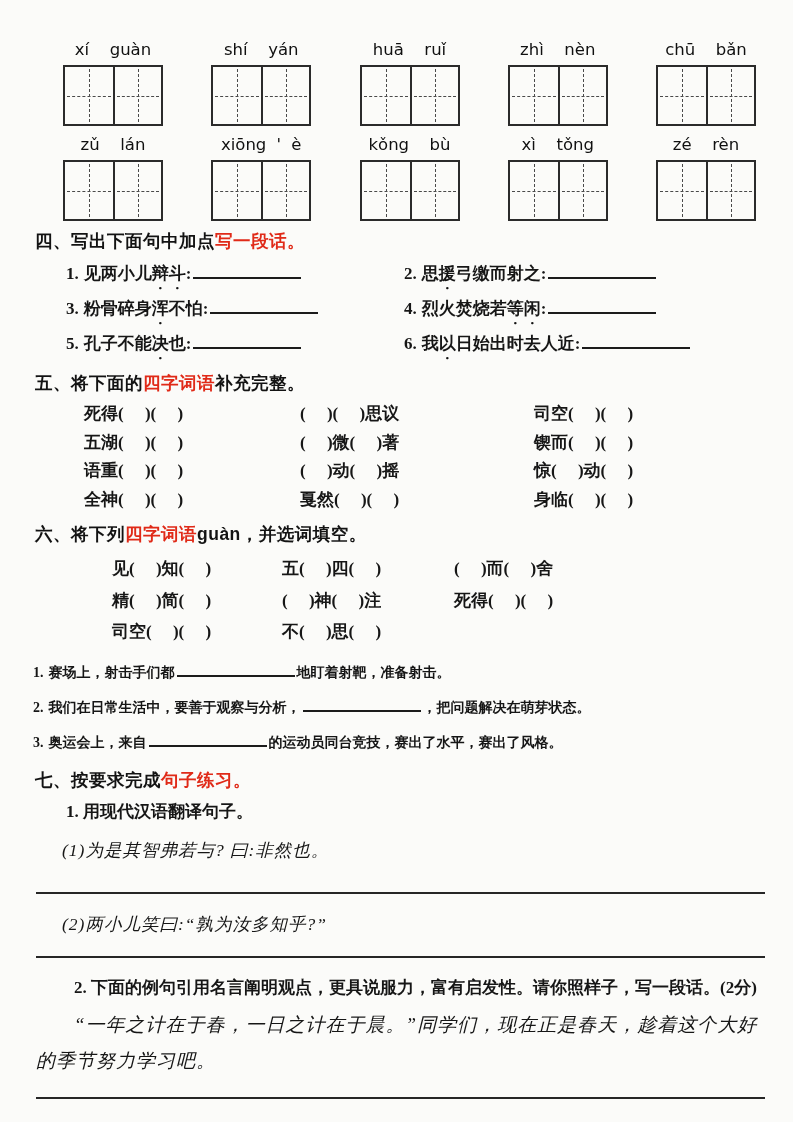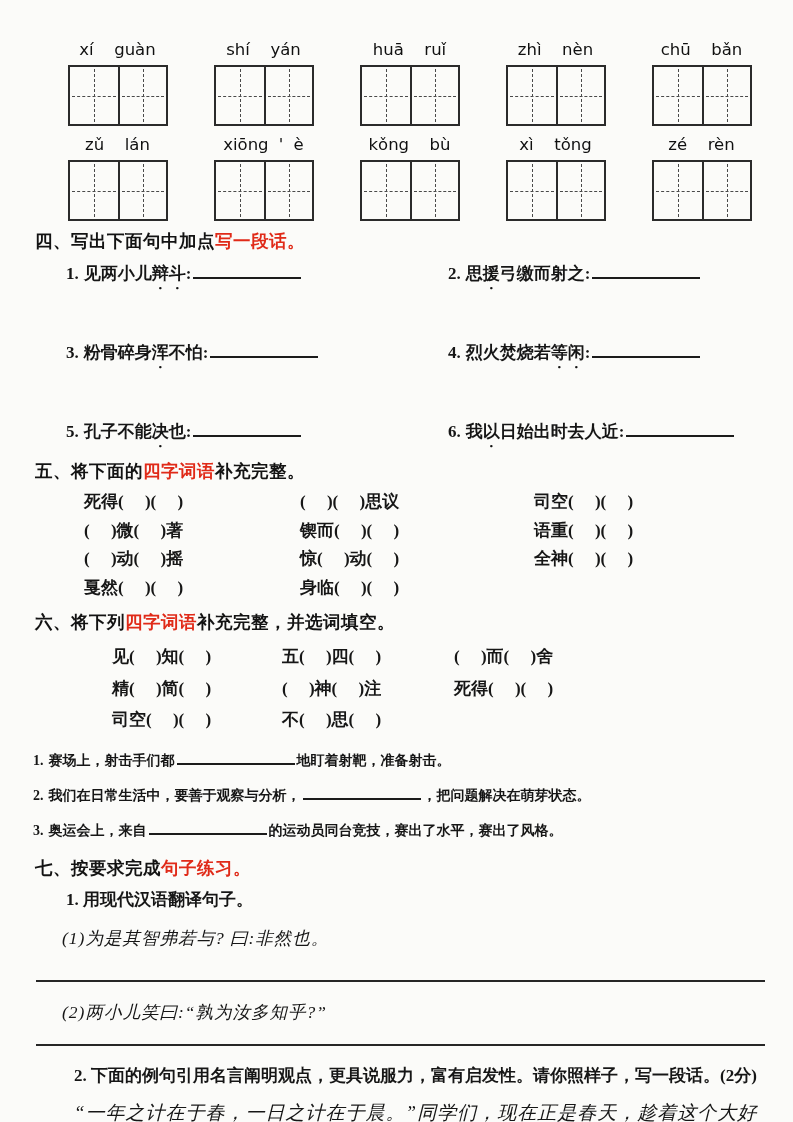--- a/index.html
+++ b/index.html
@@ -7,21 +7,21 @@
   body {
     width: 793px; height: 1122px;
     background: #fbfbf9;
     color: #161616;
     font-family: "Liberation Serif", "DejaVu Serif", serif;
     overflow: hidden;
   }
   .page { width: 793px; height: 1122px; padding-top: 40px; overflow: hidden; }
 
   
-  .pinyin-row { display: flex; justify-content: center; padding: 0 36px 0 62px; gap: 44px; }
+  .pinyin-row { display: flex; justify-content: space-between; padding: 0 36px 0 62px; gap: 44px; }
   .pinyin-row + .pinyin-row { margin-top: 9px; }
   .pinyin-group { width: 102px; display: flex; flex-direction: column; align-items: center; }
   .pinyin-label {
     font-family: "DejaVu Sans", "Liberation Sans", sans-serif;
     font-size: 16.5px; color: #101010; margin-bottom: 6px;
     white-space: pre; word-spacing: 5px;
   }
   .tzg { display: flex; border: 2.4px solid #2b2b2b; }
   .tzg-cell { width: 48px; height: 57px; position: relative; }
   .tzg-cell + .tzg-cell { border-left: 2.2px solid #2b2b2b; }
@@ -39,21 +39,21 @@
     font-family: "Liberation Sans", "DejaVu Sans", sans-serif;
     font-weight: bold; font-size: 17.5px;
     margin: 8px 0 0 35px; letter-spacing: .5px; color: #131313;
   }
   .red { color: #e02a18; }
 
   
   .s4-grid {
     display: grid; grid-template-columns: 338px auto;
     padding-left: 66px; margin-top: 5px;
-    font-weight: bold; font-size: 17px; line-height: 32.5px; gap: 44px;
+    font-weight: bold; font-size: 17px; line-height: 32.5px;
   }
   .num { margin-right: 5px; }
   .em-dot {
     -webkit-text-emphasis: filled dot #111;
     -webkit-text-emphasis-position: under left;
     text-emphasis: filled dot #111;
     text-emphasis-position: under left;
   }
   .blank { display: inline-block; width: 108px; height: 13px; border-bottom: 2px solid #1b1b1b; margin-left: 2px; }
   .blank-wide { display: inline-block; width: 118px; height: 13px; border-bottom: 2px solid #1b1b1b; margin: 0 2px; }
@@ -178,31 +178,32 @@
     <div class="s4-item"><span class="num">5.</span><span>孔子不能</span><span class="em-dot">决</span><span>也</span><span>:</span><span class="blank"></span></div>
     <div class="s4-item"><span class="num">6.</span><span>我</span><span class="em-dot">以</span><span>日始出时去人近</span><span>:</span><span class="blank"></span></div>
   </div>
 
   <div class="sec-heading"><span>五、</span><span>将下面的</span><span class="red">四字词语</span><span>补充完整。</span></div>
 
   <div class="s5-grid">
     <span class="phrase">死得(     )(     )</span>
     <span class="phrase">(     )(     )思议</span>
     <span class="phrase">司空(     )(     )</span>
+    <span class="phrase">五湖(     )(     )</span>
     <span class="phrase">(     )微(     )著</span>
     <span class="phrase">锲而(     )(     )</span>
     <span class="phrase">语重(     )(     )</span>
     <span class="phrase">(     )动(     )摇</span>
     <span class="phrase">惊(     )动(     )</span>
     <span class="phrase">全神(     )(     )</span>
     <span class="phrase">戛然(     )(     )</span>
     <span class="phrase">身临(     )(     )</span>
   </div>
 
-  <div class="sec-heading"><span>六、</span><span>将下列</span><span class="red">四字词语</span><span>补充完整，并选词填空。</span></div>
+  <div class="sec-heading"><span>六、</span><span>将下列</span><span class="red">四字词语</span><span>guàn，并选词填空。</span></div>
 
   <div class="s6-rows">
     <div class="s6-row"><span>见(     )知(     )</span><span>五(     )四(     )</span><span>(     )而(     )舍</span></div>
     <div class="s6-row"><span>精(     )简(     )</span><span>(     )神(     )注</span><span>死得(     )(     )</span></div>
     <div class="s6-row"><span>司空(     )(     )</span><span>不(     )思(     )</span><span></span></div>
   </div>
 
   <div class="s6-sentences">
     <div class="sentence"><span class="num">1.</span><span>赛场上，射击手们都</span><span class="blank-wide"></span><span>地盯着射靶，准备射击。</span></div>
     <div class="sentence"><span class="num">2.</span><span>我们在日常生活中，要善于观察与分析，</span><span class="blank-wide"></span><span>，把问题解决在萌芽状态。</span></div>

